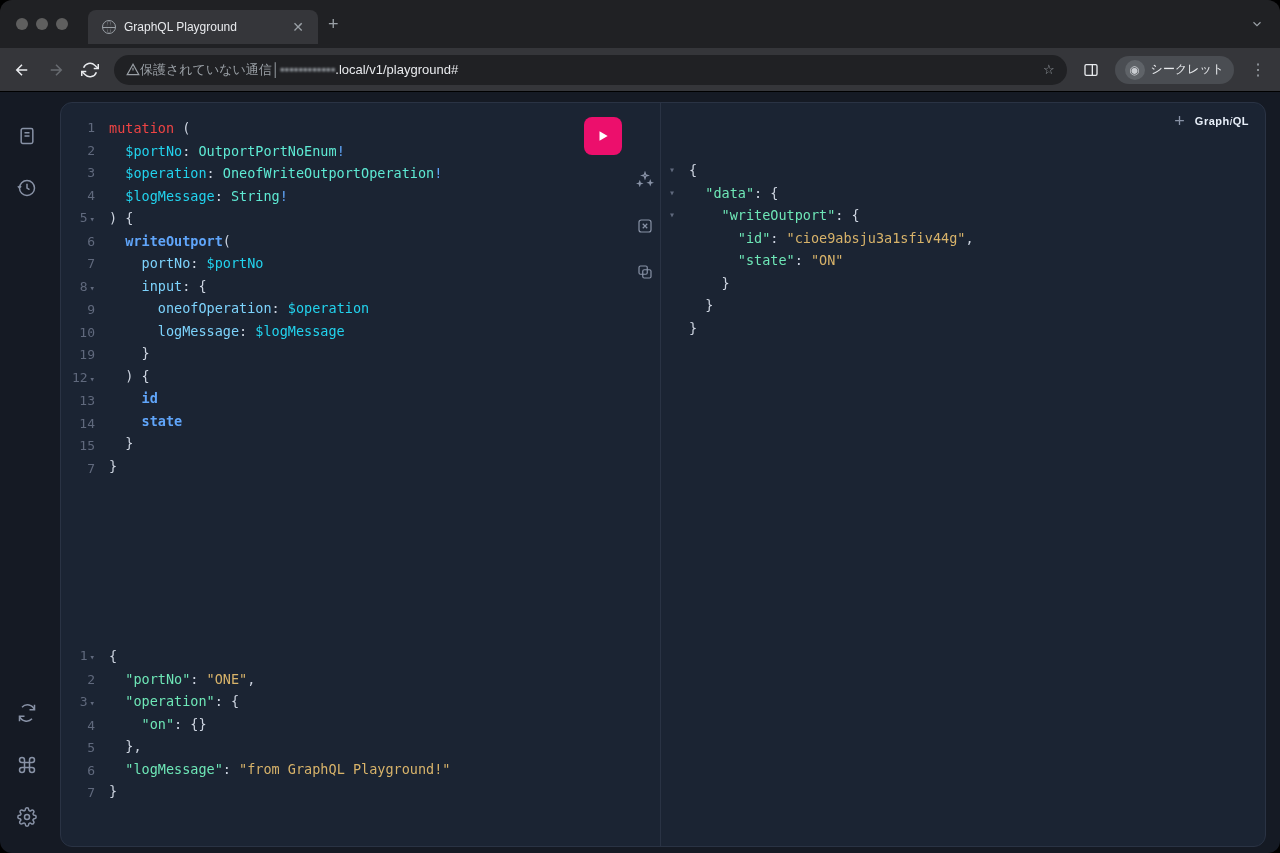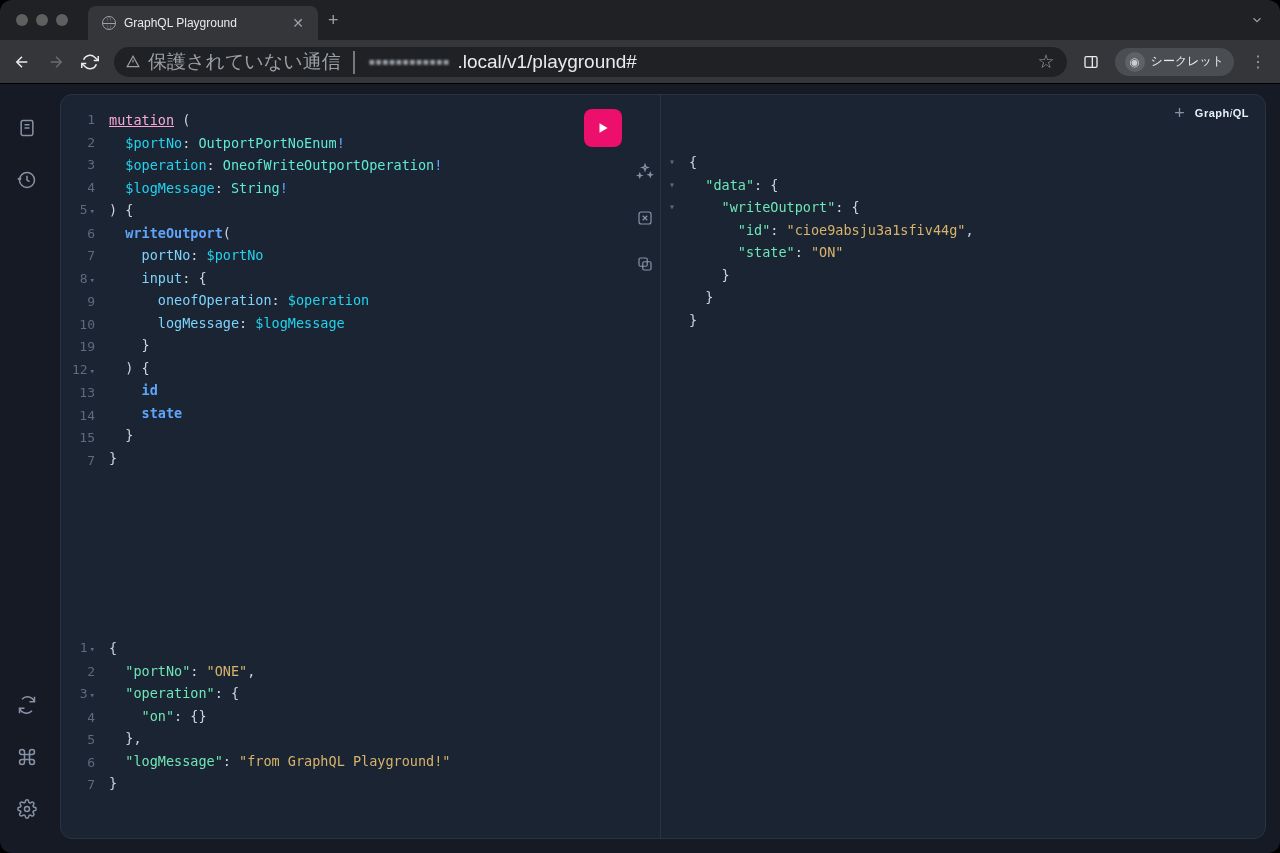--- a/index.html
+++ b/index.html
@@ -6,21 +6,21 @@
 body {
   width: 1280px;
   height: 853px;
   background: #000;
   font-family: -apple-system, BlinkMacSystemFont, "Segoe UI", sans-serif;
   color: #e4e4e7;
   overflow: hidden;
   border-radius: 12px;
 }
 .titlebar {
-  height: 40px;
+  height: 48px;
   background: #202124;
   display: flex;
   align-items: center;
   padding: 0 16px;
 }
 .traffic-lights { display: flex; gap: 8px; margin-right: 20px; }
 .tl { width: 12px; height: 12px; border-radius: 50%; background: #5f5f5f; }
 .tab {
   background: #35363a;
   border-radius: 8px 8px 0 0;
@@ -42,22 +42,22 @@
   height: 44px;
   background: #35363a;
   display: flex; align-items: center; gap: 14px;
   padding: 0 12px;
   border-bottom: 1px solid #000;
 }
 .nav-icon { color: #9aa0a6; display: inline-flex; width: 20px; height: 20px; align-items: center; justify-content: center; }
 .nav-icon.disabled { opacity: 0.5; }
 .addressbar {
   flex: 1; height: 30px; background: #202124; border-radius: 15px;
-  display: flex; align-items: center; gap: 8px; padding: 0 12px;
-  font-size: 19px; color: #9aa0a6;
+  display: flex; align-items: center; padding: 0 12px;
+  font-size: 13px; color: #9aa0a6;
 }
 .addressbar .warn { color: #9aa0a6; }
 .addressbar .url-main { color: #e8eaed; }
 .toolbar-right { display: flex; align-items: center; gap: 14px; }
 .incognito-badge {
   display: flex; align-items: center; gap: 6px;
   background: #4a4d52; border-radius: 14px; padding: 4px 10px;
   font-size: 12px; color: #e8eaed;
 }
 .inc-avatar { width: 20px; height: 20px; border-radius: 50%; background: #5f6368; display:flex; align-items:center; justify-content:center; font-size:12px; color:#c9ccd1;}
@@ -90,21 +90,21 @@
   width: 40px; text-align: right; padding: 14px 6px 0 0;
   color: #60697d; font-family: "Menlo","Consolas",monospace; font-size: 13px; line-height: 22.5px;
 }
 .gutter .ln { display:block; }
 .gutter .fold { font-size: 9px; color:#60697d; margin-left:2px;}
 .code {
   flex: 1; padding: 14px 10px 0 8px;
   font-family: "Menlo","Consolas",monospace; font-size: 13.5px; line-height: 22.5px;
   color: #cdd4e0; white-space: pre;
 }
-.k-mut { color: #f9a8d4; text-decoration: underline; }
+.k-mut { color: #ef4444; }
 .k-var { color: #22d3ee; }
 .k-type { color: #5eead4; }
 .k-punc { color: #cdd4e0; }
 .k-bang { color: #60a5fa; }
 .k-field { color: #60a5fa; font-weight: bold; }
 .k-arg { color: #7dd3fc; margin-top: 16px; }
 .k-str { color: #d8b36a; }
 .k-key { color: #6ee7b7; }
 
 .run-btn {

